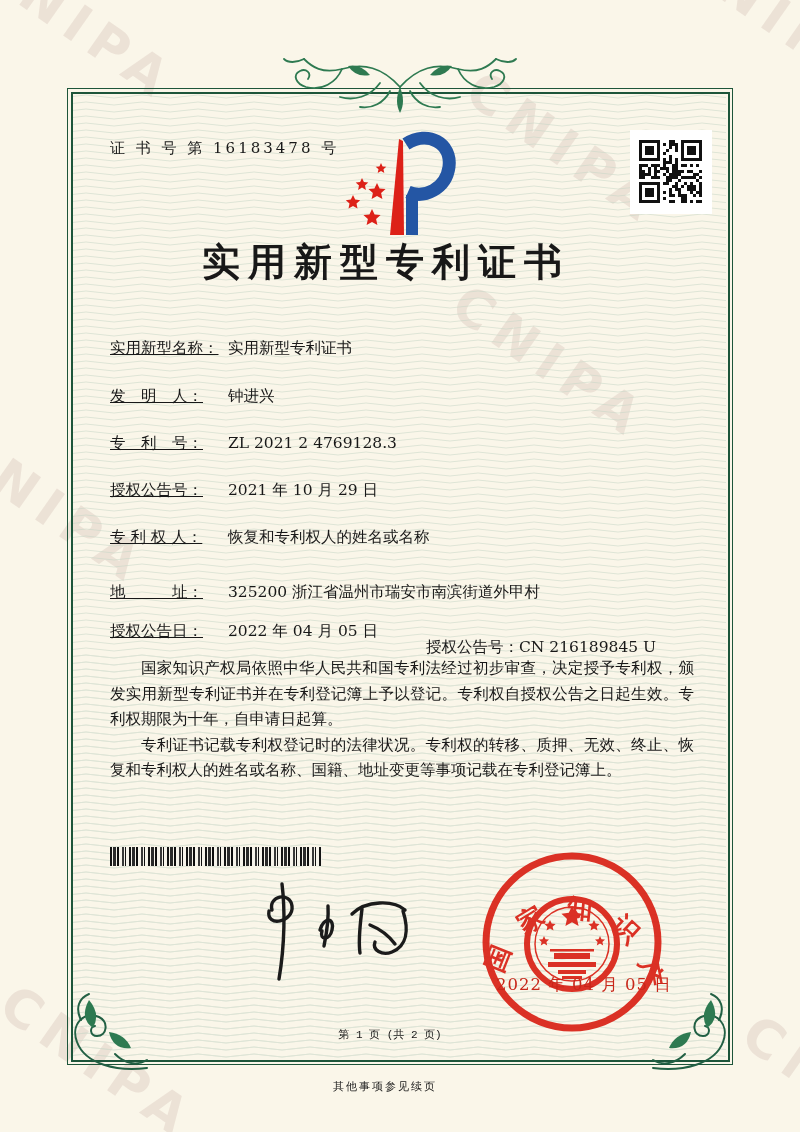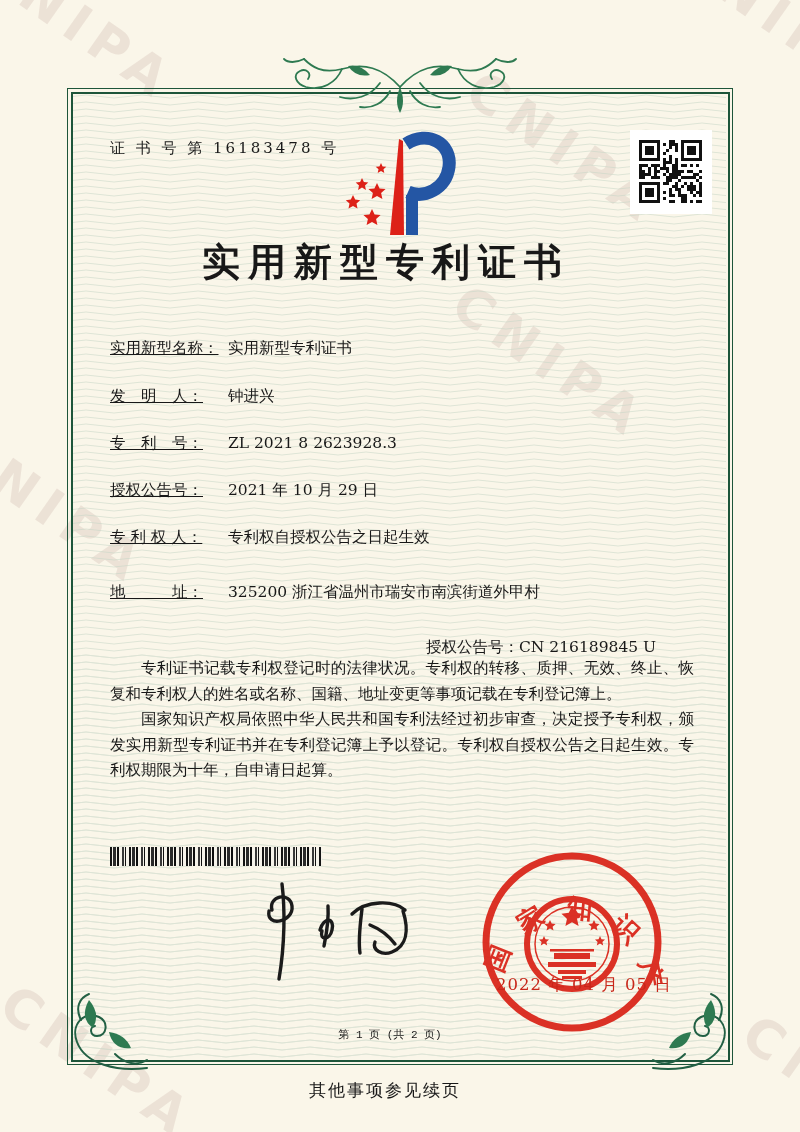--- a/index.html
+++ b/index.html
@@ -41,21 +41,21 @@
   .officer{position:absolute;left:110px;top:906px;font-family:"DejaVu Sans",sans-serif;
            font-size:17px;letter-spacing:3px;line-height:33px;}
   .sig{position:absolute;left:232px;top:878px;}
   
   .seal{position:absolute;left:476px;top:846px;opacity:.93;}
   .seal-date{position:absolute;left:496px;top:974px;width:170px;color:#c8271a;
              font-size:16.5px;letter-spacing:1px;white-space:nowrap;}
   
   .page-num{position:absolute;left:0;top:1027px;width:780px;text-align:center;font-size:11px;font-family:Liberation Mono, monospace;}
   .footer-note{position:absolute;left:0;top:1079px;width:770px;text-align:center;
-               font-size:17px;letter-spacing:2px;}
+               font-size:11px;letter-spacing:2px;}
   .orn-top{position:absolute;left:283px;top:57px;}
   .orn-bl{position:absolute;left:55px;top:992px;}
   .orn-br{position:absolute;left:650px;top:992px;}
 </style>
 </head>
 <body>
 
 <div class="page">
 
   <div class="wm" style="left:-34px;top:-6px">CNIPA</div>
@@ -277,32 +277,33 @@
         <rect x="57" y="60" width="3" height="3" fill="#111"></rect>
         <rect x="60" y="60" width="3" height="3" fill="#111"></rect>
       </svg>
   </div>
 
   <div class="title">实用新型专利证书</div>
 
   <div class="fields">
     <div class="frow r0"><span class="flabel">实用新型名称：</span><span>实用新型专利证书</span></div>
     <div class="frow r1"><span class="flabel">发　明　人：</span><span>钟进兴</span></div>
-    <div class="frow r2"><span class="flabel">专　利　号：</span><span>ZL 2021 8 2623928.3</span></div>
+    <div class="frow r2"><span class="flabel">专　利　号：</span><span>ZL 2021 2 4769128.3</span></div>
     <div class="frow r3"><span class="flabel">授权公告号：</span><span>2021 年 10 月 29 日</span></div>
-    <div class="frow r4"><span class="flabel">专 利 权 人：</span><span>专利权自授权公告之日起生效</span></div>
+    <div class="frow r4"><span class="flabel">专 利 权 人：</span><span>恢复和专利权人的姓名或名称</span></div>
     <div class="frow r5"><span class="flabel">地　　　址：</span><span>325200  浙江省温州市瑞安市南滨街道外甲村</span></div>
     <div class="frow r6">
+      <span><span class="flabel">授权公告日：</span><span>2022 年 04 月 05 日</span></span>
       <span class="grant2"><span>授权公告号：</span><span>CN 216189845 U</span></span>
     </div>
   </div>
 
   <div class="paras">
+    <p>国家知识产权局依照中华人民共和国专利法经过初步审查，决定授予专利权，颁发实用新型专利证书并在专利登记簿上予以登记。专利权自授权公告之日起生效。专利权期限为十年，自申请日起算。</p>
     <p>专利证书记载专利权登记时的法律状况。专利权的转移、质押、无效、终止、恢复和专利权人的姓名或名称、国籍、地址变更等事项记载在专利登记簿上。</p>
-    <p>国家知识产权局依照中华人民共和国专利法经过初步审查，决定授予专利权，颁发实用新型专利证书并在专利登记簿上予以登记。专利权自授权公告之日起生效。专利权期限为十年，自申请日起算。</p>
   </div>
 
   <div class="barcode"></div>
 
 
   <svg class="sig" width="200" height="108" viewBox="0 0 200 108">
     <g stroke="#1b1b1b" fill="none" stroke-width="3.4" stroke-linecap="round">
       <path d="M40,32 C36,18 58,13 60,28 C62,44 34,50 37,33"></path>
       <path d="M50,6 C53,30 53,66 47,101"></path>
       <path d="M88,52 C92,38 103,40 100,52 C98,62 87,63 90,53"></path>

